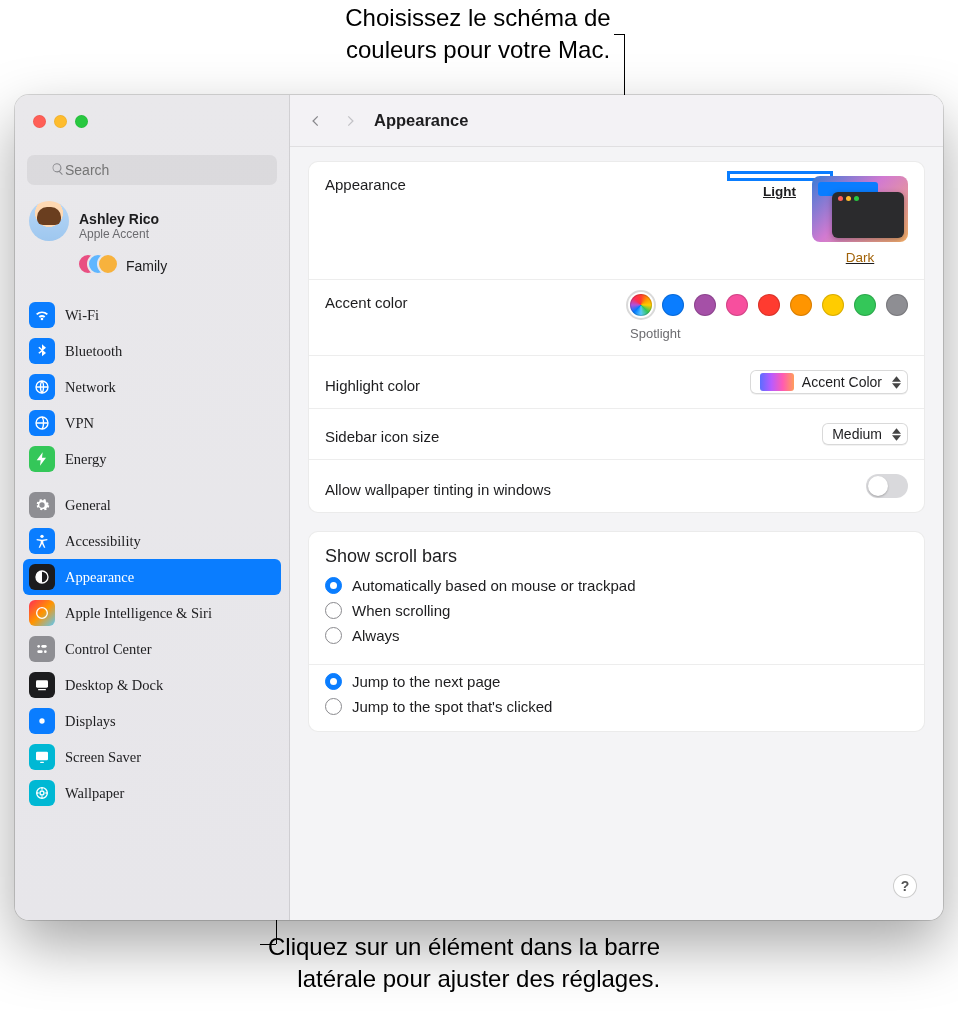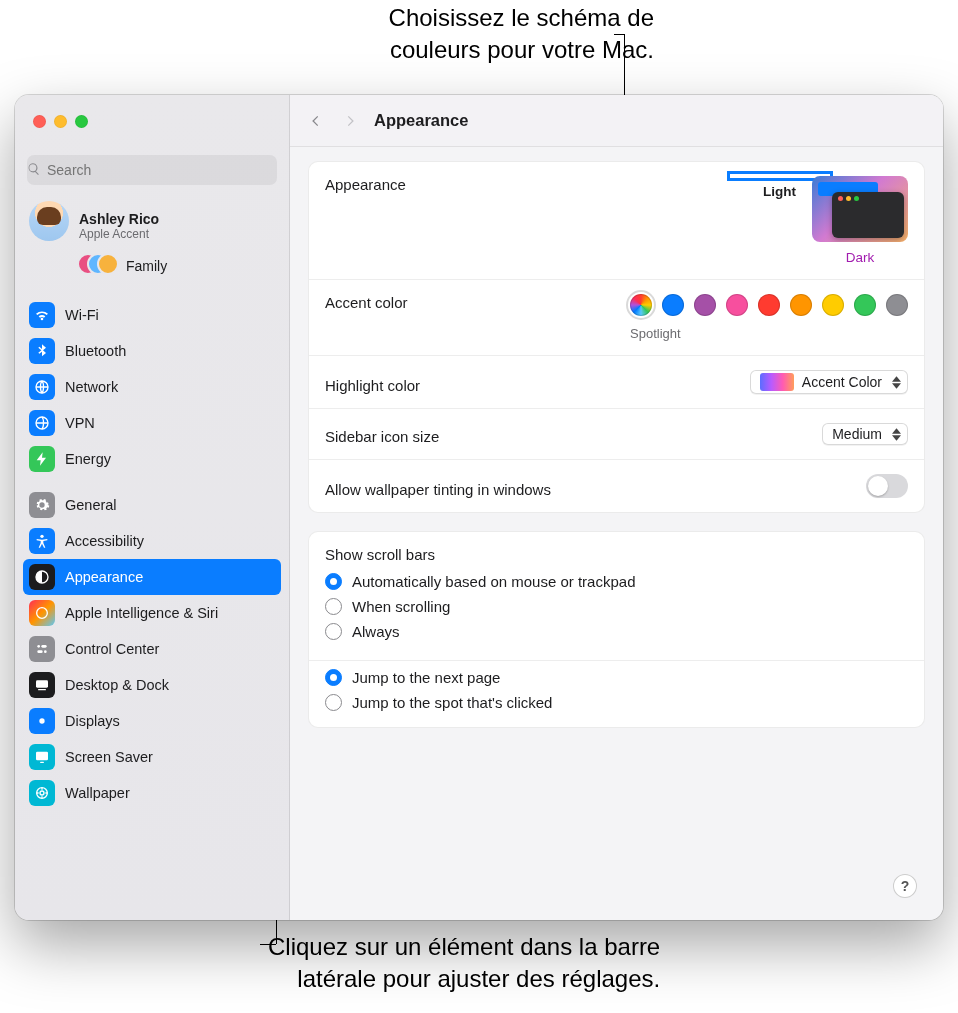--- a/index.html
+++ b/index.html
@@ -69,24 +69,23 @@
     display: flex;
     flex-direction: column;
   }
   .search {
     margin: 8px 12px 10px;
     height: 30px;
     border-radius: 7px;
     background: rgba(0,0,0,.06);
     display: flex;
     align-items: center;
-    padding: 0 0;
+    padding: 0 24px;
     color: #8a8a8e;
     font-size: 14px;
-    gap: 6px;
   }
   .search svg { width: 14px; height: 14px; fill: #8a8a8e; }
   .search input {
     border: none; outline: none; background: transparent;
     font-size: 14px; color: #1d1d1f; width: 100%;
   }
 
   .account {
     display: flex;
     align-items: flex-end;
@@ -121,21 +120,21 @@
   }
   .fam-av span{
     position:absolute; width:22px; height:22px; border-radius:50%;
     border:2px solid #e8e7eb;
   }
   .fam-av span:nth-child(1){ left:0; background:#e94f82;}
   .fam-av span:nth-child(2){ left:10px; background:#5fb6ff;}
   .fam-av span:nth-child(3){ left:20px; background:#f7b23d;}
 
   .side-list { padding: 6px 8px 10px; overflow-y: auto; }
-  .side-group { margin-bottom: 10px; }
+  .side-group { margin-bottom: 10px; font-family: Liberation Serif, serif; }
   .side-item {
     display: flex;
     align-items: center;
     gap: 10px;
     padding: 5px 6px;
     border-radius: 6px;
     font-size: 14.5px;
     font-weight: 500;
     color: #1d1d1f;
     cursor: default;
@@ -181,21 +180,21 @@
     display: flex;
     align-items: flex-end;
     justify-content: space-between;
     gap: 20px;
   }
   .row:first-child { border-top: none; }
   .row-label { font-size: 15px; color: #1d1d1f; }
   .row-sub   { font-size: 13px; color: #6b6b6f; margin-top: 4px; }
 
   
-  .thumbs { display: flex; gap: 26px; }
+  .thumbs { display: flex; gap: 26px; text-decoration: underline; }
   .thumb {
     display: flex; flex-direction: column; align-items: center; gap: 8px;
   }
   .thumb .frame {
     width: 96px; height: 66px; border-radius: 8px;
     background: linear-gradient(135deg,#3a7bd5,#d27ad1 45%,#f7b267);
     position: relative; overflow: hidden;
   }
   .thumb .win-preview{
     position:absolute; bottom:4px; right:4px; width:72px; height:46px; border-radius:6px;
@@ -207,21 +206,21 @@
     position:absolute; top:4px; left:6px; display:flex; gap:3px;
   }
   .dots i{ width:5px;height:5px;border-radius:50%; display:block; }
   .dots i:nth-child(1){background:#ff5f57;}
   .dots i:nth-child(2){background:#febc2e;}
   .dots i:nth-child(3){background:#28c840;}
   .bar-preview{ position:absolute; top:6px; left:6px; width:60px; height:14px; border-radius:3px; background:#0a7dff; }
   .thumb.sel .frame{ outline:3px solid #0a7dff; outline-offset:2px; }
   .thumb .cap { font-size: 13.5px; color:#1d1d1f; }
   .thumb.sel .cap { font-weight:700; }
-  .thumb:not(.sel) .cap { color:#a21caf; }
+  .thumb:not(.sel) .cap { color:#a16207; }
 
   
   .swatches { display:flex; gap:10px; }
   .sw { width:22px; height:22px; border-radius:50%; box-shadow: inset 0 0 0 1px rgba(0,0,0,.15);} 
   .sw.multi { background: conic-gradient(#ff3b30,#ff9500,#ffcc00,#34c759,#5ac8fa,#007aff,#af52de,#ff2d55,#ff3b30); outline:2px solid rgba(0,0,0,.15); outline-offset:2px;}
   .sw.grey { background:#8e8e93; }
 
   
   .popup {
     display:flex; align-items:center; gap:8px;
@@ -241,21 +240,21 @@
   
   .toggle {
     width:42px;height:24px;border-radius:12px;background:#d9d9dc;position:relative;
   }
   .toggle::after{
     content:"";position:absolute;left:2px;top:2px;width:20px;height:20px;border-radius:50%;
     background:#fff;box-shadow:0 1px 2px rgba(0,0,0,.25);
   }
 
   
-  .panel .group-title { font-size:15px; padding:14px 16px 6px; }
+  .panel .group-title { font-size:18px; padding:14px 16px 6px; }
   .radio {
     display:flex; align-items:center; gap:10px;
     padding: 4px 16px; font-size:15px;
   }
   .radio .dot{
     width:17px;height:17px;border-radius:50%;
     border:1.5px solid #8a8a8e; background:#fff;
     display:flex;align-items:center;justify-content:center;
   }
   .radio.sel .dot{ border-color:#0a7dff; background:#0a7dff; }
@@ -268,21 +267,21 @@
     width:24px;height:24px;border-radius:50%;
     background:#fff; box-shadow: inset 0 0 0 1px rgba(0,0,0,.2);
     display:flex;align-items:center;justify-content:center;
     font-weight:700;color:#555;font-size:14px;
     position:absolute; right:26px; bottom:22px;
   }
 </style>
 </head>
 <body>
 
-<div class="callout" style="left:334px; top:2px; text-align:right; width:320px;">Choisissez le schéma de
+<div class="callout" style="left:318px; top:2px; text-align:center; width:320px;">Choisissez le schéma de
 couleurs pour votre Mac.</div>
 <div class="leader" style="left:624px; top:34px; width:1px; height:62px;"></div>
 <div class="leader" style="left:614px; top:34px; width:11px; height:1px;"></div>
 
 <div class="callout" style="left:268px; top:931px;">Cliquez sur un élément dans la barre
 latérale pour ajuster des réglages.</div>
 <div class="leader" style="left:276px; top:628px; width:1px; height:316px;"></div>
 <div class="leader" style="left:260px; top:944px; width:16px; height:1px;"></div>
 
 <div class="window">

